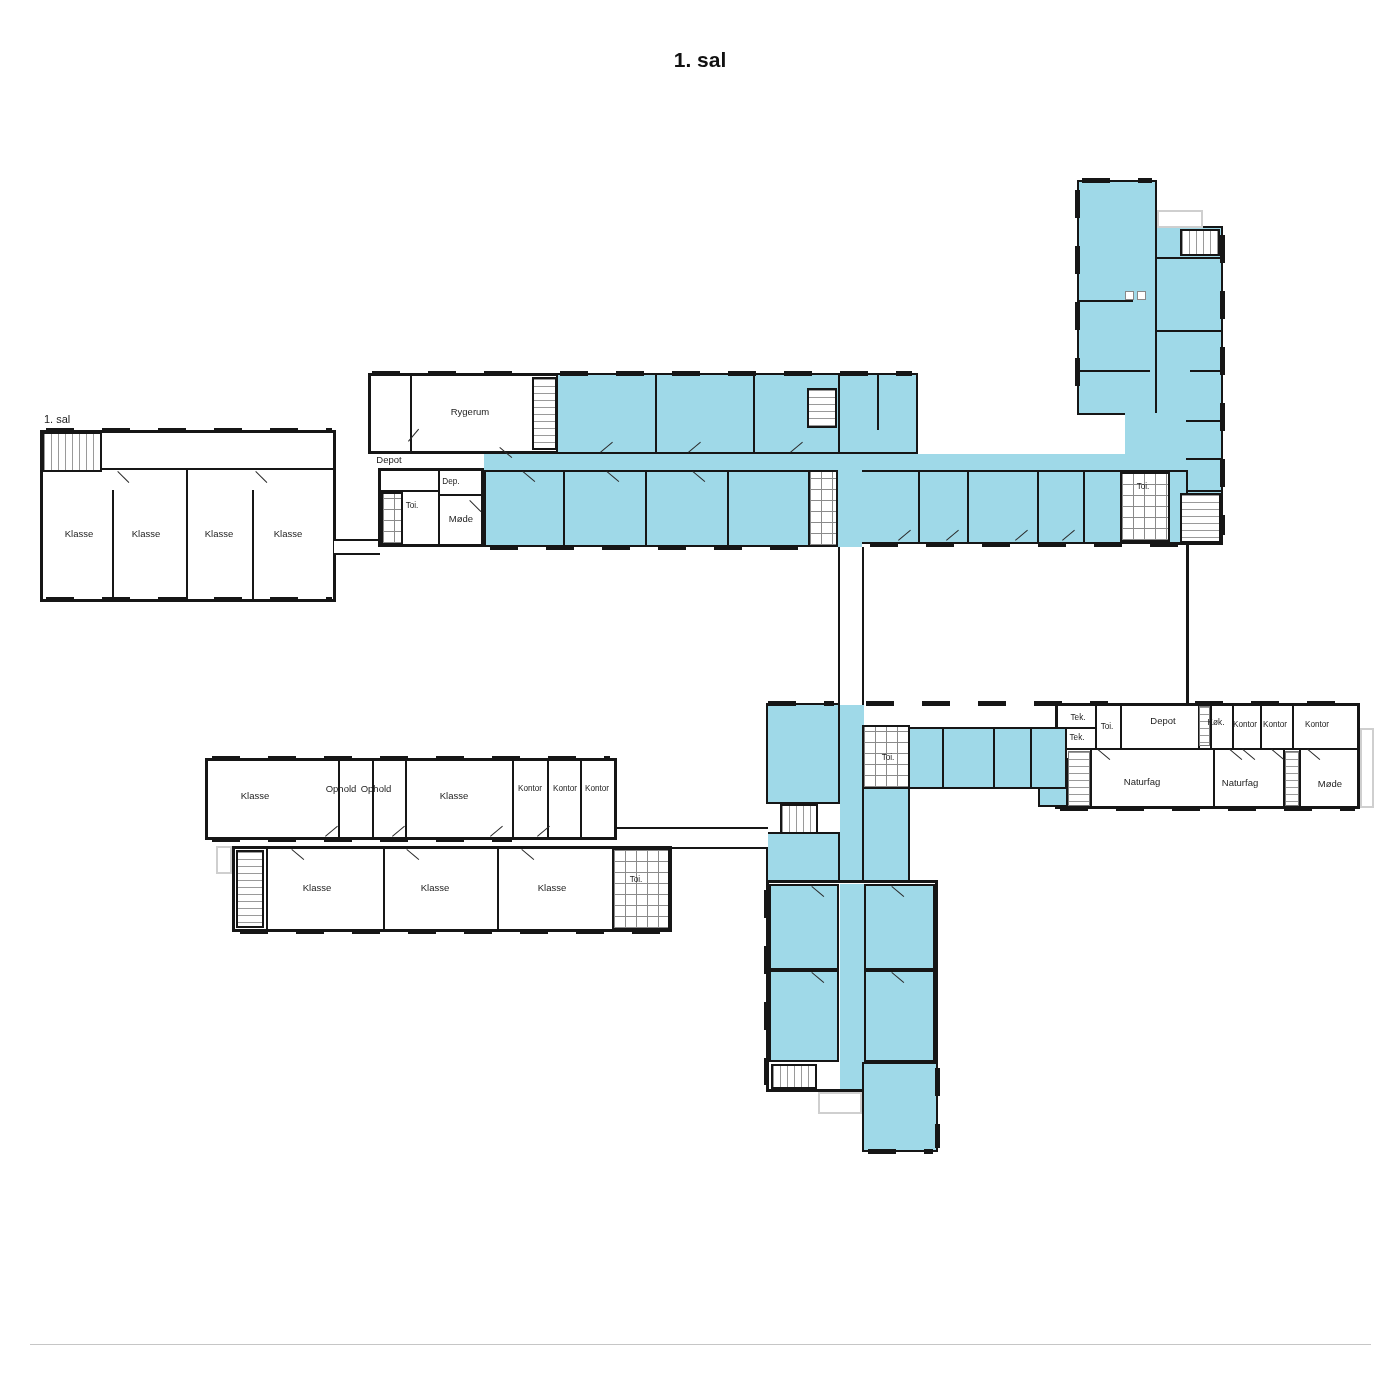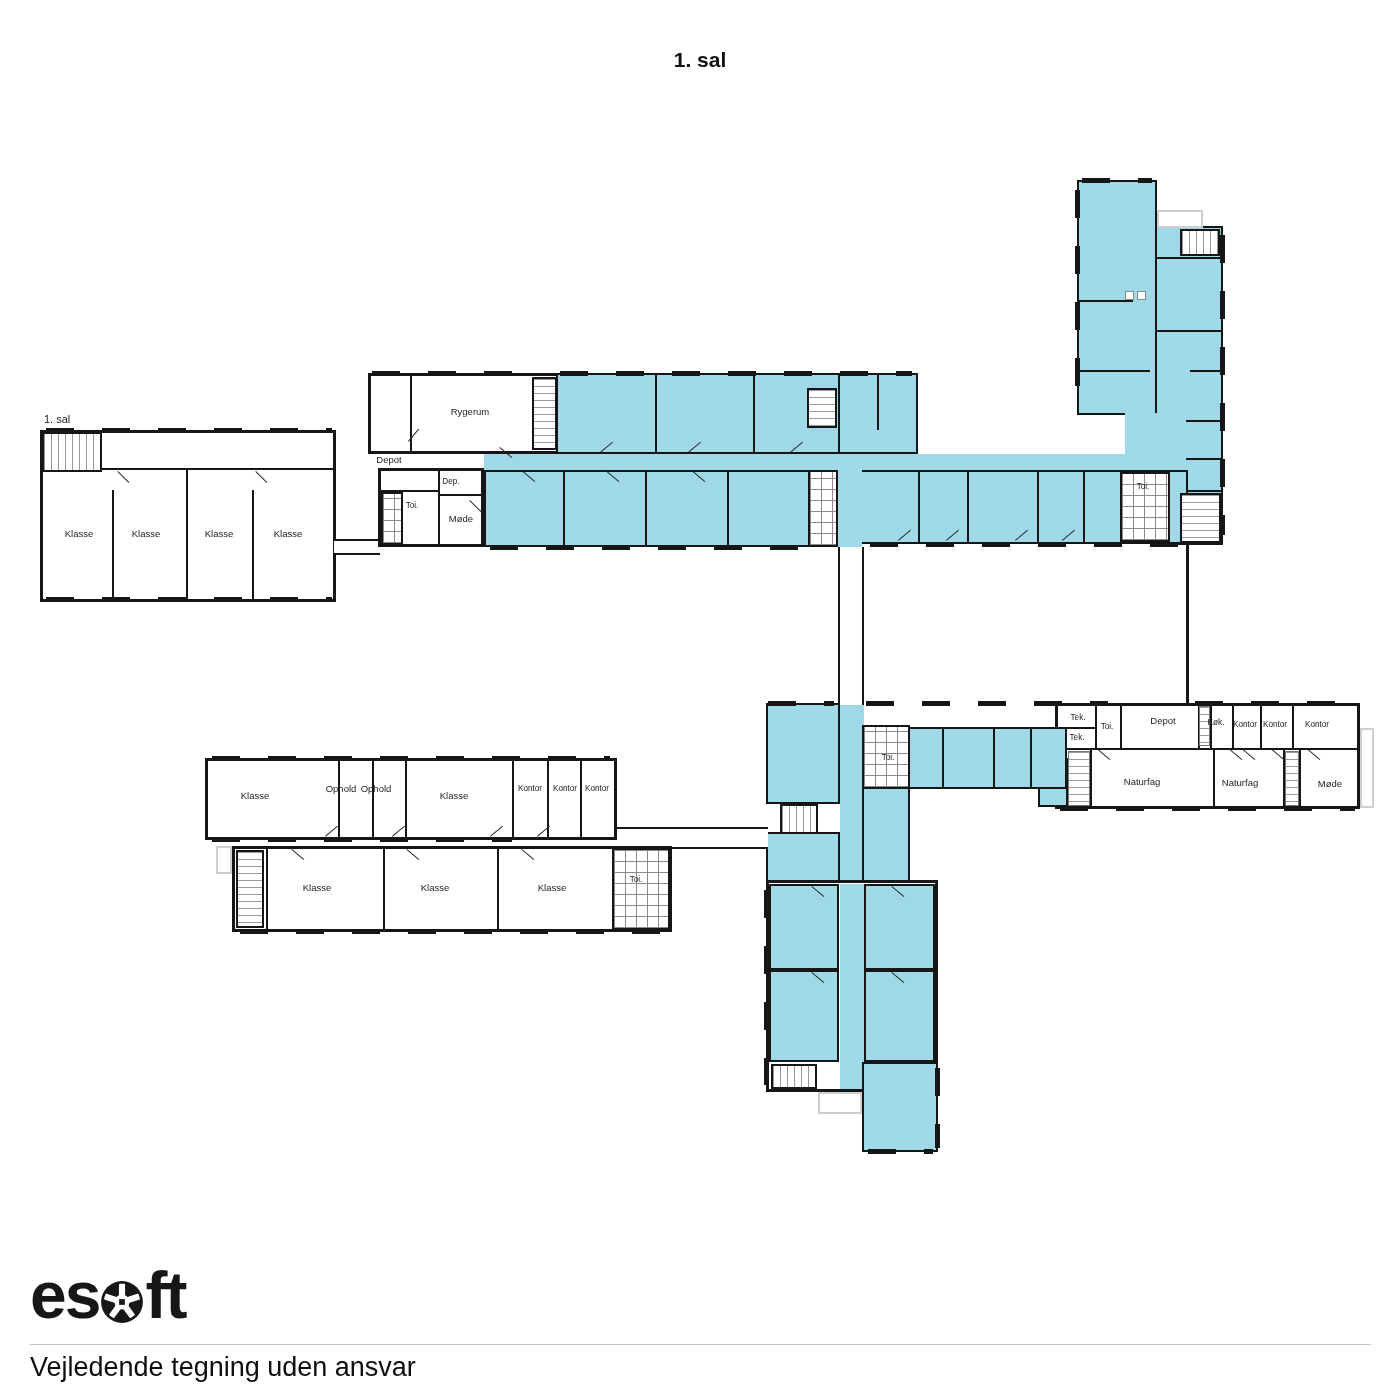--- a/index.html
+++ b/index.html
@@ -237,32 +237,15 @@
       <span class="lbl" style="left: 454px; top: 795px;">Klasse</span>
       <span class="lbl s" style="left: 530px; top: 788px;">Kontor</span>
       <span class="lbl s" style="left: 565px; top: 788px;">Kontor</span>
       <span class="lbl s" style="left: 597px; top: 788px;">Kontor</span>
       <span class="lbl" style="left: 317px; top: 887px;">Klasse</span>
       <span class="lbl" style="left: 435px; top: 887px;">Klasse</span>
       <span class="lbl" style="left: 552px; top: 887px;">Klasse</span>
       <span class="lbl s" style="left: 636px; top: 879px;">Toi.</span>
     </div>
 
-  <div id="logo">
-    <span class="word">es</span>
-    <svg width="44" height="44" viewBox="0 0 40 40">
-      <circle cx="20" cy="20" r="19" fill="#171717"></circle>
-      <g fill="#ffffff">
-        <rect x="17.2" y="3.5" width="5.6" height="12" rx="1" transform="rotate(0 20 20)"></rect>
-        <rect x="17.2" y="3.5" width="5.6" height="12" rx="1" transform="rotate(72 20 20)"></rect>
-        <rect x="17.2" y="3.5" width="5.6" height="12" rx="1" transform="rotate(144 20 20)"></rect>
-        <rect x="17.2" y="3.5" width="5.6" height="12" rx="1" transform="rotate(216 20 20)"></rect>
-        <rect x="17.2" y="3.5" width="5.6" height="12" rx="1" transform="rotate(288 20 20)"></rect>
-        <circle cx="20" cy="20" r="6.8"></circle>
-      </g>
-      <rect x="17.4" y="17.4" width="5.2" height="5.2" fill="#171717"></rect>
-    </svg>
-    <span class="word">ft</span>
-  </div>
   <div id="footer-line"></div>
-  <div id="disclaimer">Vejledende tegning uden ansvar</div>
 
 </div>
 
 </body></html>

